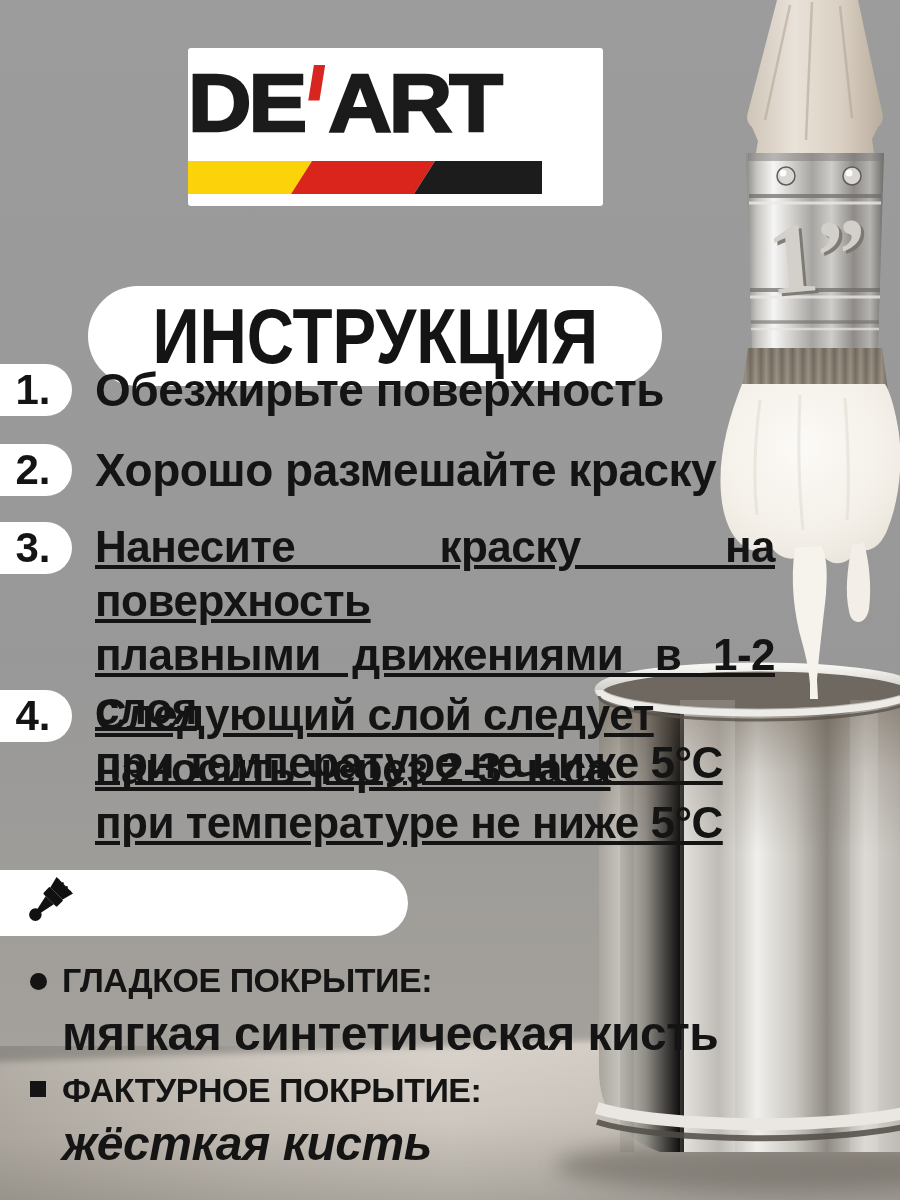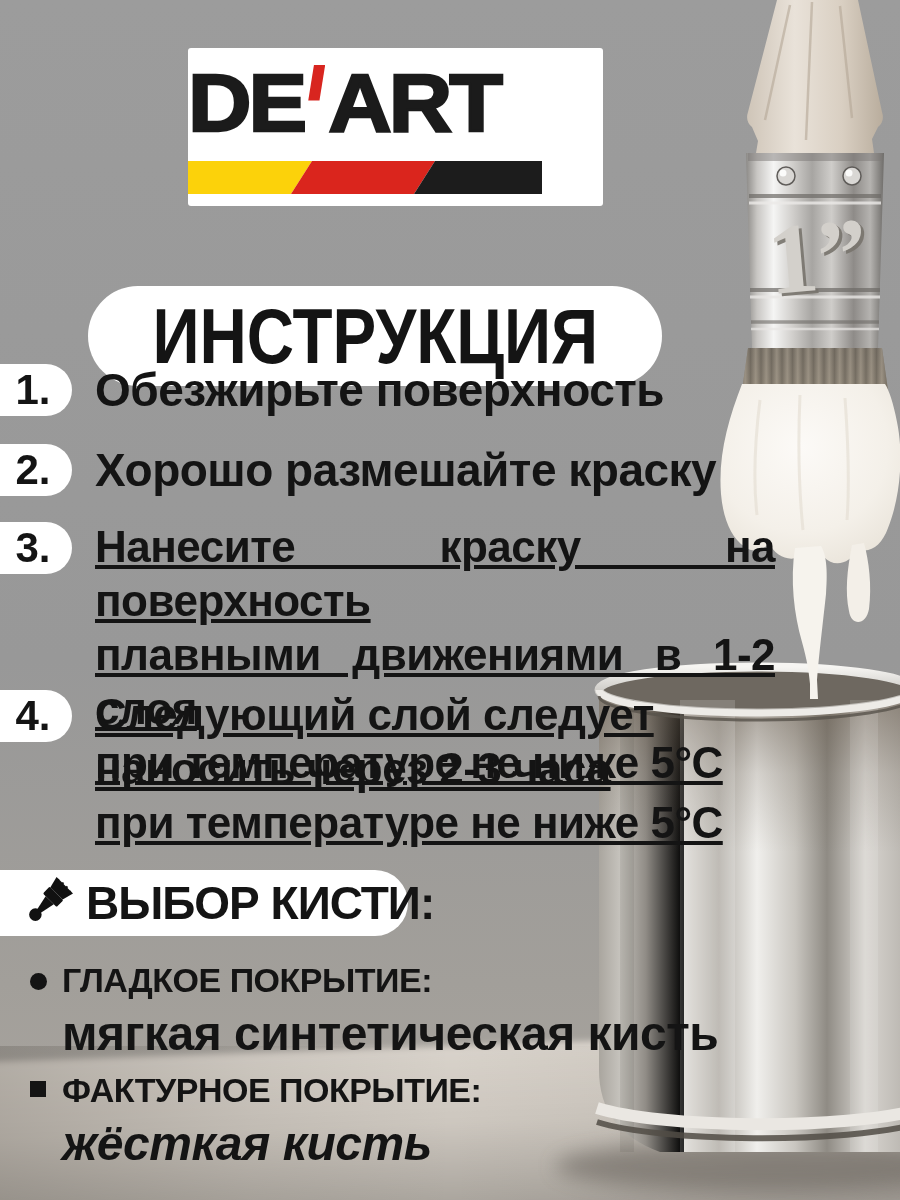--- a/index.html
+++ b/index.html
@@ -293,21 +293,20 @@
     <div class="brush-pill">
       <svg class="brush-icon" viewBox="0 0 60 60">
         <g transform="rotate(45 30 30)" fill="#111111">
           <polygon points="18,4 42,4 39,16 21,16"></polygon>
           <path d="M21,4 L23,12 M27,3 L28,11 M33,3 L32,11 M39,4 L37,12" stroke="#111111" stroke-width="2"></path>
           <rect x="20" y="16" width="20" height="10" rx="1.5"></rect>
           <polygon points="24,26 36,26 32.5,42 27.5,42"></polygon>
           <circle cx="30" cy="47" r="6.5"></circle>
         </g>
       </svg>
-      <span class="label">ВЫБОР КИСТИ:</span>
     </div>
 
     <span class="marker-dot" style="top:973px;"></span>
     <div class="bullet-title" style="top:952px;">ГЛАДКОЕ ПОКРЫТИЕ:</div>
     <div class="bullet-sub" style="top:1006px;">мягкая синтетическая кисть</div>
 
     <span class="marker-square" style="top:1081px;"></span>
     <div class="bullet-title" style="top:1062px;">ФАКТУРНОЕ ПОКРЫТИЕ:</div>
     <div class="bullet-sub" style="top:1116px;font-style:italic;">жёсткая кисть</div>
 

